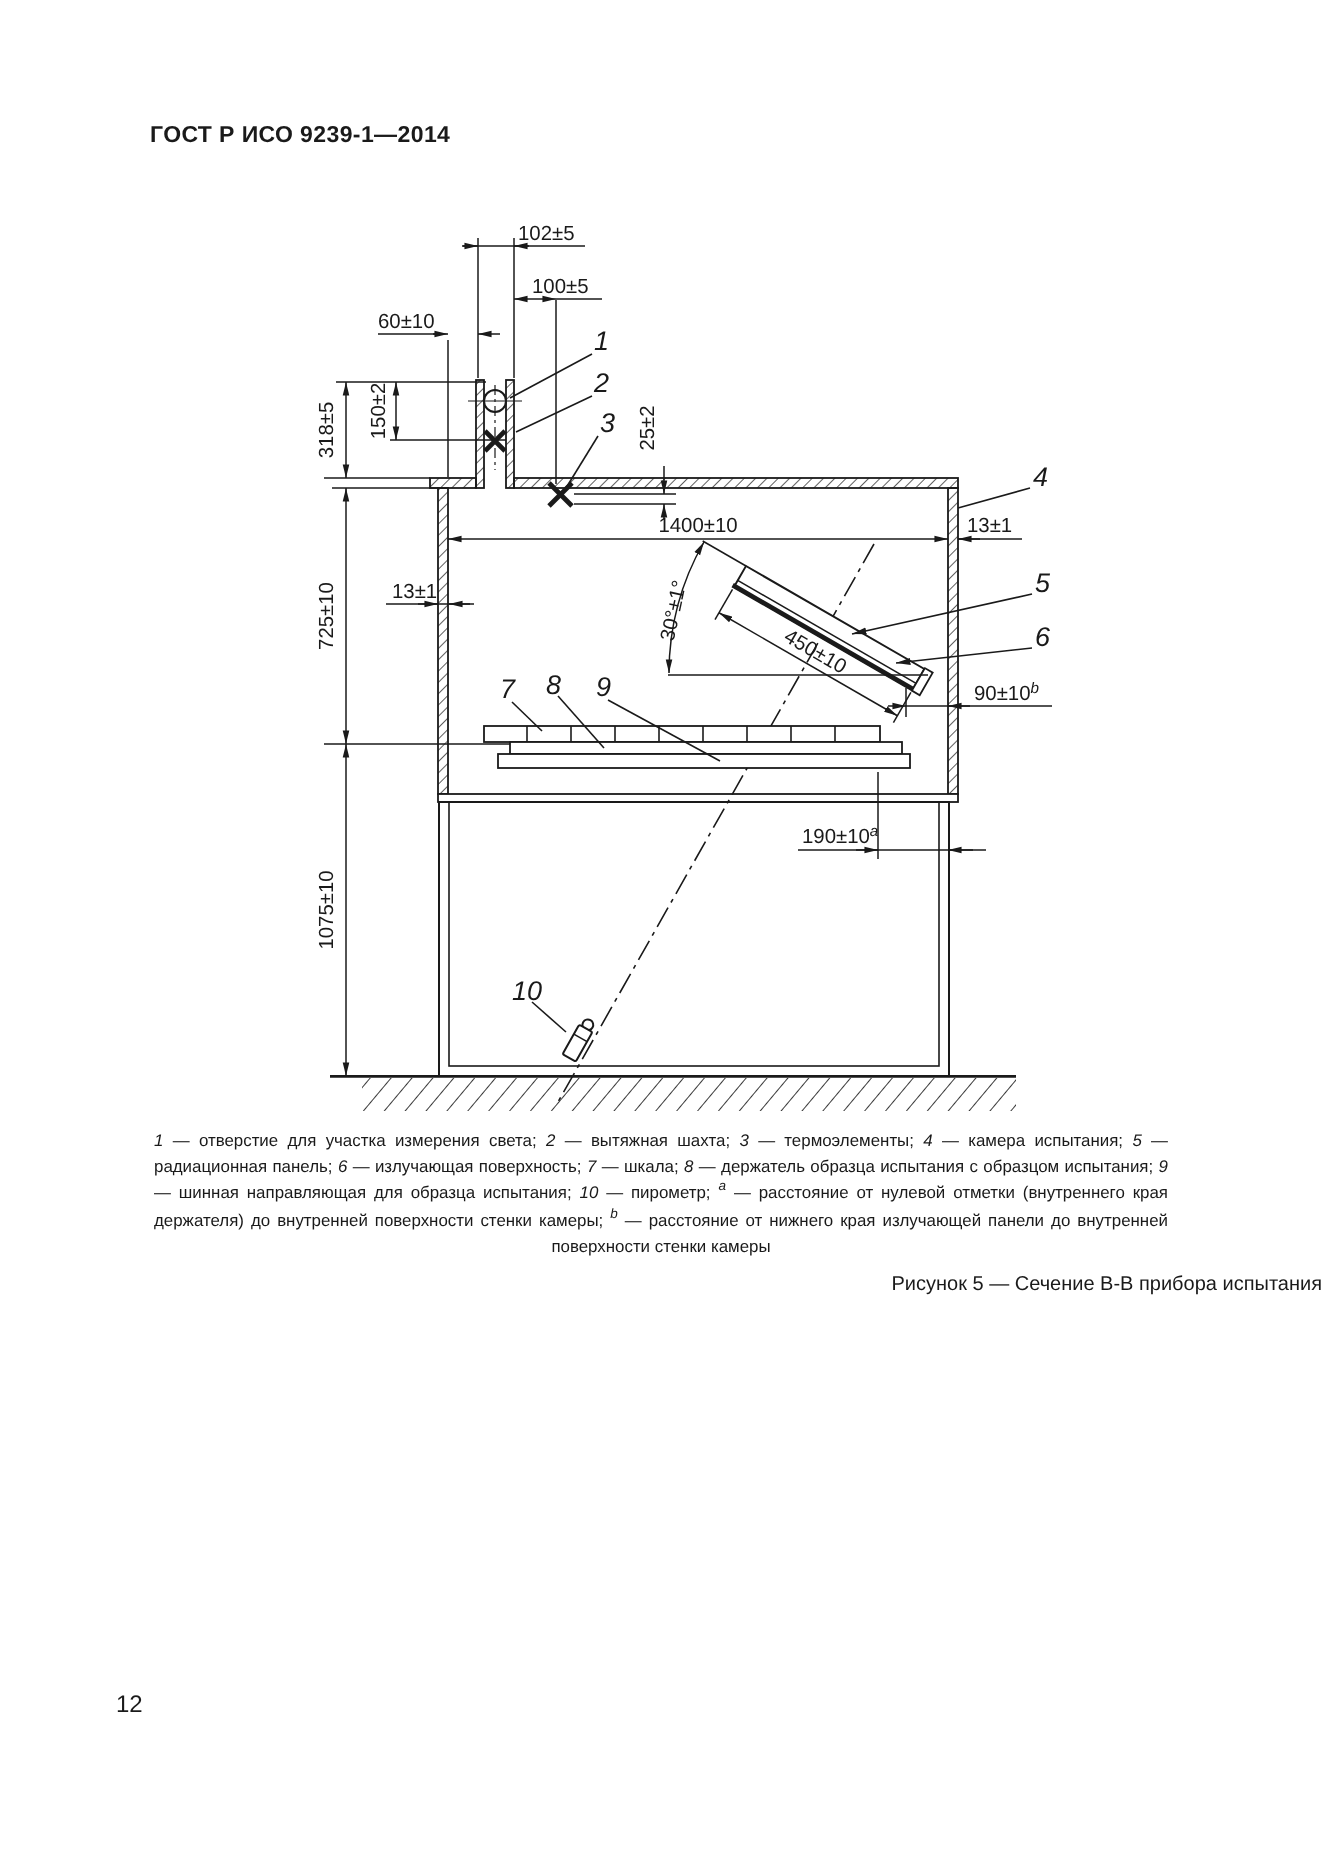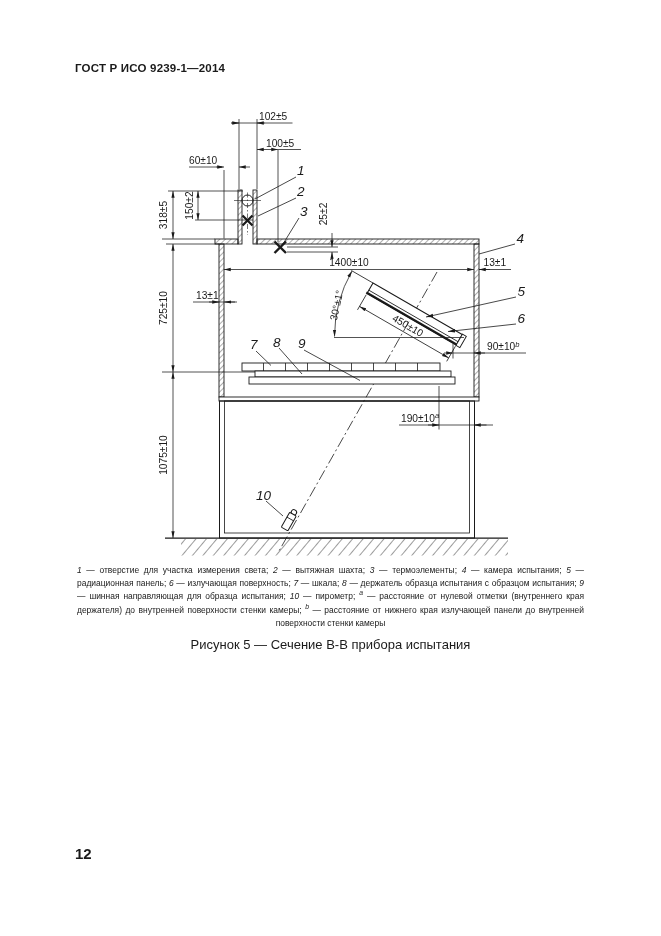--- a/index.html
+++ b/index.html
@@ -17,23 +17,23 @@
   svg tspan.sup{font-size:7.6px;font-style:italic;}
   .legend{
     position:absolute;left:77px;top:564px;width:507px;
     font-size:8.45px;line-height:13.2px;
     text-align:justify;text-align-last:center;
   }
   .legend i{font-style:italic;}
   .legend sup{font-size:0.8em;line-height:0;}
   .caption{
     position:absolute;left:0;top:637px;width:661px;
-    text-align:center;font-size:13px;
-  }
-  .page-number{position:absolute;left:75px;top:845px;font-size:15px;font-weight:bold;}
+    text-align:right;font-size:10px;
+  }
+  .page-number{position:absolute;left:58px;top:845px;font-size:12px;}
 </style>
 </head>
 <body>
 
 <div class="page">
 
   <div class="header">ГОСТ Р ИСО 9239-1—2014</div>
 
   <div class="figure-wrap">
   <svg width="661" height="570" viewBox="0 0 661 570">

